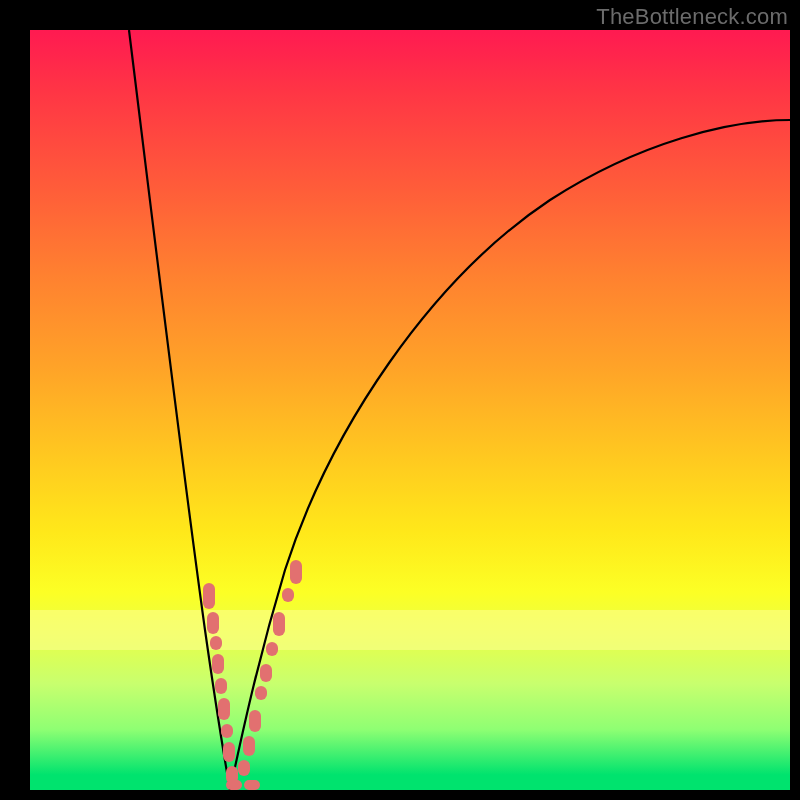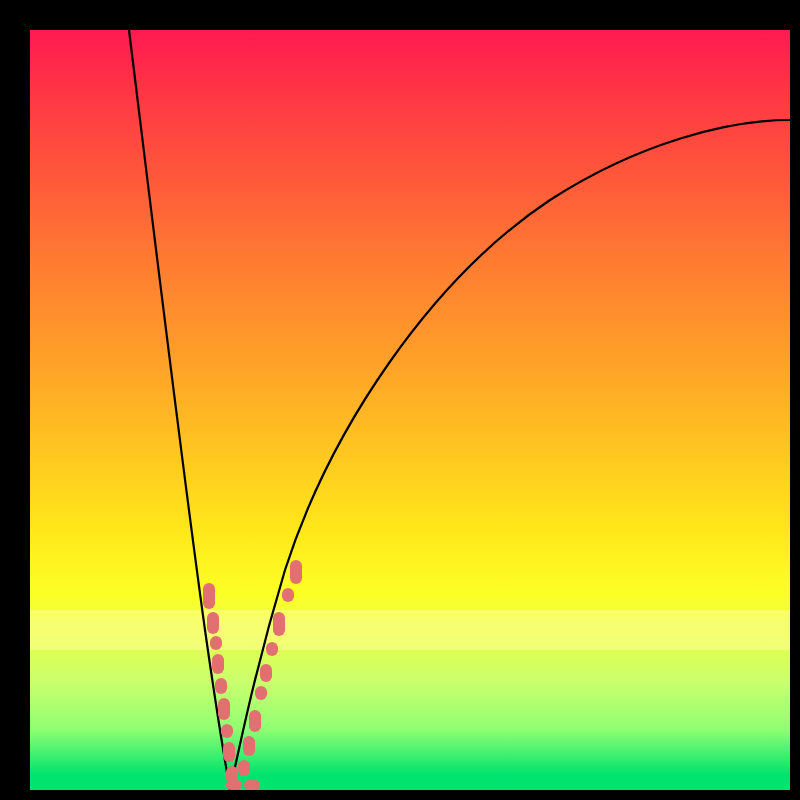--- a/index.html
+++ b/index.html
@@ -114,13 +114,14 @@
         <rect class="dot-cap" x="225" y="656" width="12" height="14" rx="6"></rect>
         <rect class="dot-cap" x="230" y="634" width="12" height="18" rx="6"></rect>
         <rect class="dot-cap" x="236" y="612" width="12" height="14" rx="6"></rect>
         <rect class="dot-cap" x="243" y="582" width="12" height="24" rx="6"></rect>
         <rect class="dot-cap" x="252" y="558" width="12" height="14" rx="6"></rect>
         <rect class="dot-cap" x="260" y="530" width="12" height="24" rx="6"></rect>
       </g>
     </svg>
   </div>
 
+  <div class="watermark">TheBottleneck.com</div>
 </div>
 
 </body></html>

